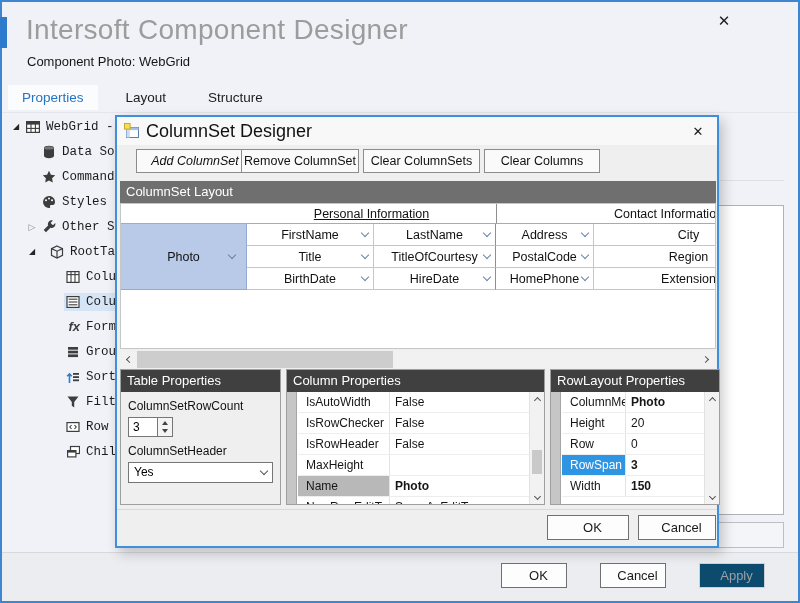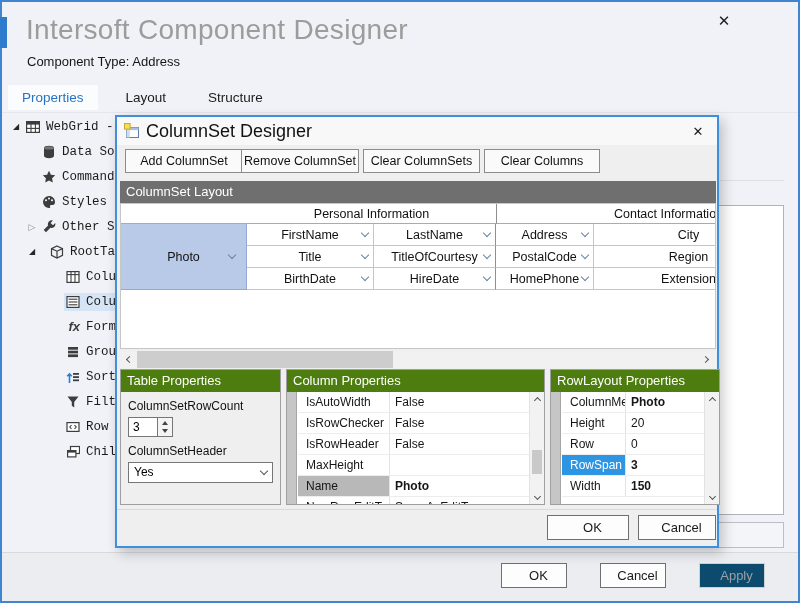--- a/index.html
+++ b/index.html
@@ -43,31 +43,31 @@
 
   
   .dialog { position:absolute; left:113px; top:113px; width:604px; height:433px; background:#efefef;
             border:2px solid #3f8fdc; box-shadow:4px 5px 12px rgba(0,0,0,.22); z-index:10; }
   .dtitle { height:28px; display:flex; align-items:center; gap:6px; padding-left:7px; background:#f8f8f8; }
   .dtitle .txt { font-size:18px; color:#111; }
   .dclose { position:absolute; right:9px; top:5px; width:20px; height:20px; text-align:center;
             line-height:20px; font-size:13px; color:#1a1a1a; }
   .dbtn { position:absolute; top:32px; height:24px; background:#fafafa; border:1px solid #8c8c8c;
           font-size:12.5px; color:#111; text-align:center; line-height:22px; }
-  #tb1{left:8px;width:118px;} #tb2{left:124px;width:118px;} #tb3{left:246px;width:117px;} #tb4{left:367px;width:116px;}
+  #tb1{left:19px;width:118px;font-style:italic;} #tb2{left:124px;width:118px;} #tb3{left:246px;width:117px;} #tb4{left:367px;width:116px;}
   .cshead { position:absolute; left:3px; top:64px; width:596px; height:22px; background:#6f6f6f;
             color:#fff; font-size:13px; line-height:22px; padding-left:6px; }
   .cswrap { position:absolute; left:3px; top:86px; width:596px; height:146px; background:#fff;
             border:1px solid #c6c6c6; overflow:hidden; }
   .cstable { position:absolute; left:0; top:0; display:grid;
              grid-template-columns:126px 127px 122px 98px 190px 56px;
              grid-template-rows:20px 22px 22px 22px; }
   .gcell { font-size:12.5px; color:#111; display:flex; align-items:center; justify-content:center;
            border-bottom:1px solid #ababab; background:#fff; white-space:nowrap; }
-  .g0 { grid-column:1/2; } .g1 { grid-column:2/4; } .g2 { grid-column:4/7; border-left:1px solid #8f8f8f; }
+  .g0 { grid-column:1/2; } .g1 { grid-column:2/4;text-decoration:underline; } .g2 { grid-column:4/7; border-left:1px solid #8f8f8f; }
   .ccell { position:relative; font-size:12.5px; color:#111; background:#fff; white-space:nowrap;
            display:flex; align-items:center; justify-content:center;
            border-right:1px solid #c6c6c6; border-bottom:1px solid #c6c6c6; }
   .ccell.dark-r { border-right:1px solid #8f8f8f; }
   .photo { grid-row:2/5; grid-column:1/2; background:#b9c9e8; border-right:1px solid #93a9cf;
            border-bottom:1px solid #93a9cf; }
   .chev { position:absolute; right:5px; top:50%; margin-top:-5px; width:6px; height:6px;
           border-right:1.4px solid #6a82a8; border-bottom:1.4px solid #6a82a8; transform:rotate(45deg); }
   .photo .chev { right:11px; }
 
@@ -77,21 +77,21 @@
   .hthumb { position:absolute; left:17px; top:0; width:256px; height:17px; background:#cdcdcd; }
   .sarr { position:absolute; left:6px; top:6px; width:5px; height:5px;
           border-right:1.4px solid #555; border-bottom:1.4px solid #555; }
   .sarr.al { transform:rotate(135deg); left:7px; } .sarr.ar { transform:rotate(-45deg); left:4px; }
   .sarr.au { transform:rotate(-135deg); top:6px; left:5px; } .sarr.ad { transform:rotate(45deg); top:4px; left:5px; }
 
   .panel { position:absolute; top:252px; height:136px; background:#fff; border:1px solid #9f9f9f; }
   #p1 { left:3px; width:161px; background:#efefef; }
   #p2 { left:169px; width:259px; }
   #p3 { left:433px; width:170px; }
-  .phead { height:22px; background:#4d7c0f; color:#fff; font-size:13px; line-height:22px;
+  .phead { height:22px; background:#404040; color:#fff; font-size:13px; line-height:22px;
            padding-left:6px; white-space:nowrap; overflow:hidden; }
   .tp-label { font-size:12px; color:#111; margin:7px 0 4px 7px; }
   .spin-row { display:flex; margin-left:7px; }
   .spin-box { width:30px; height:20px; background:#fff; border:1px solid #767676; font-size:12px;
               line-height:18px; padding-left:4px; }
   .spin-btns { width:15px; height:20px; border:1px solid #767676; border-left:none; background:#f4f4f4;
                display:flex; flex-direction:column; align-items:center; justify-content:space-evenly; }
   .tri-up { width:0; height:0; border-left:3px solid transparent; border-right:3px solid transparent;
             border-bottom:4px solid #444; }
   .tri-down { width:0; height:0; border-left:3px solid transparent; border-right:3px solid transparent;
@@ -121,21 +121,21 @@
   #ok-dlg { left:430px; top:398px; width:82px; height:25px; line-height:23px; }
   #cancel-dlg { left:521px; top:398px; width:78px; height:25px; line-height:23px; }
 </style>
 </head>
 <body>
 
 <div class="window">
   <div class="accent"></div>
   <div class="wclose"><span>✕</span></div>
   <div class="wtitle">Intersoft Component Designer</div>
-  <div class="wsub">Component Type: Address</div>
+  <div class="wsub">Component Photo: WebGrid</div>
 
   <div class="tabs">
     <div class="tab active">Properties</div>
     <div class="tab">Layout</div>
     <div class="tab">Structure</div>
   </div>
   <div class="tabline"></div>
 
   <div class="tree">
     <div class="trow l0">

